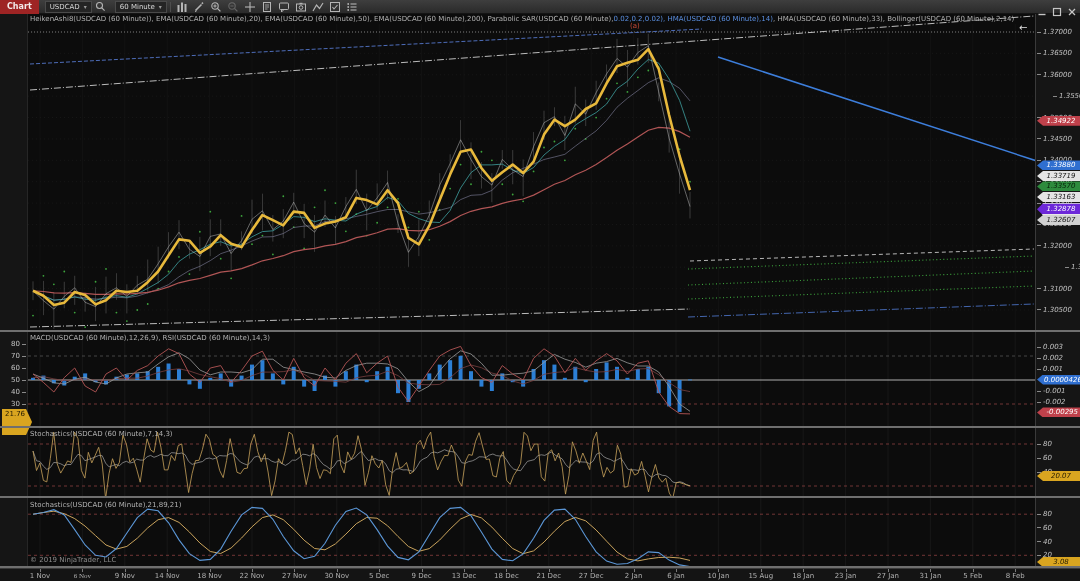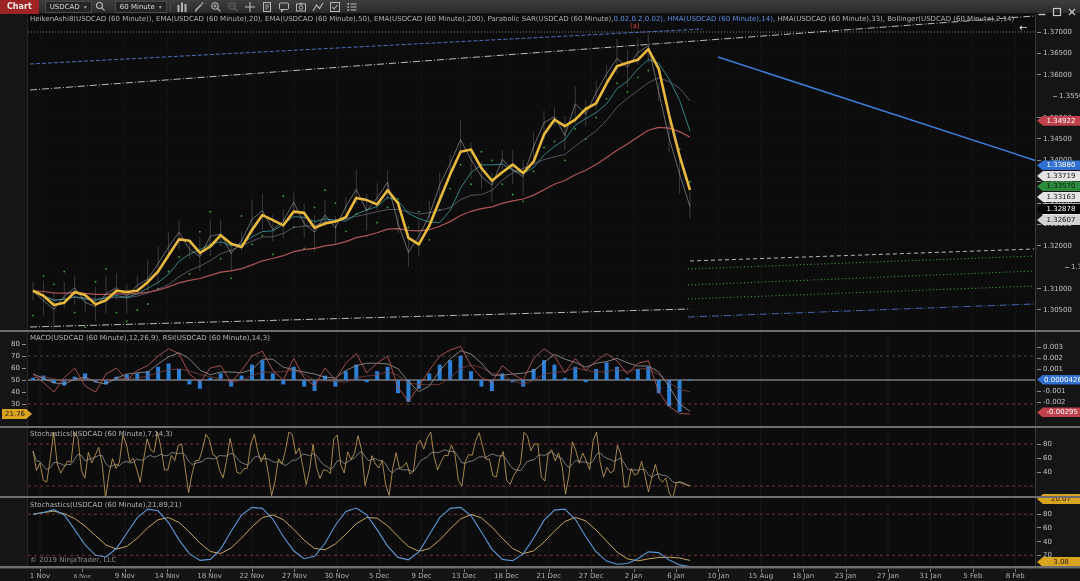--- a/index.html
+++ b/index.html
@@ -15,38 +15,38 @@
     height:10px;padding:0 4px;margin-left:6px;color:#d8d8d8;font-size:7px;white-space:nowrap;}
   .chev{font-size:6px;color:#9a9a9a;line-height:10px;}
   .tb-icon{width:15px;height:12px;display:flex;align-items:center;justify-content:center;margin:0 1px;}
   .tb-icon.disabled{opacity:.38;}
   .tb-sep{width:1px;height:10px;background:#4d4d4d;margin:0 3px;}
   .win-controls{position:absolute;right:3px;top:2px;display:flex;gap:5px;z-index:41;}
   
   .left-strip{position:absolute;left:0;top:14px;width:28px;height:554px;background:#151515;
     border-right:1px solid #262626;box-sizing:border-box;z-index:10;}
   .right-strip{position:absolute;left:1035px;top:14px;width:45px;height:554px;background:#151515;
-    border-left:1px solid #3a3a3a;box-sizing:border-box;z-index:10;}
+    border-left:1px solid #3a3a3a;box-sizing:border-box;z-index:10;font-style:italic;}
   .tick{position:absolute;left:1px;display:flex;align-items:center;height:8px;
     color:#c2c2c2;font-size:7px;white-space:nowrap;}
   .tick:before{content:"";display:inline-block;width:4px;height:1px;background:#8a8a8a;margin-right:2px;}
   .ltick{position:absolute;right:1px;display:flex;align-items:center;height:8px;
     color:#c2c2c2;font-size:7px;}
   .ltick:after{content:"";display:inline-block;width:4px;height:1px;background:#8a8a8a;margin-left:2px;}
   .badge{position:absolute;left:1px;height:10px;line-height:10px;font-size:7px;
     padding:0 2px 0 7px;clip-path:polygon(0 50%,6px 0,100% 0,100% 100%,6px 100%);
     min-width:34px;text-align:center;z-index:12;}
   .lbadge{position:absolute;left:2px;height:10px;line-height:10px;font-size:7px;
-    padding:0 7px 0 3px;clip-path:polygon(0 0,calc(100% - 6px) 0,100% 50%,calc(100% - 6px) 100%,0 100%);
+    padding:0 7px 16px 3px;clip-path:polygon(0 0,calc(100% - 6px) 0,100% 50%,calc(100% - 6px) 100%,0 100%);
     min-width:20px;text-align:center;z-index:12;}
   .b-red{background:#bf414b;color:#fff;}
   .b-blue{background:#2f6fd0;color:#fff;}
   .b-white{background:#e4e4e4;color:#151515;}
   .b-green{background:#2e8b3d;color:#062009;}
-  .b-black{background:#000000;color:#fff;border-top:1px solid #e8e8e8;border-bottom:1px solid #e8e8e8;}
+  .b-black{background:#6d28d9;color:#fff;border-top:1px solid #e8e8e8;border-bottom:1px solid #e8e8e8;}
   .b-gray{background:#d2d2d2;color:#151515;}
   .b-yellow{background:#d9a520;color:#231a00;}
   
   .panel-svg{position:absolute;z-index:5;}
   .panel-label{position:absolute;left:30px;font-size:7px;color:#b2b2b2;white-space:nowrap;z-index:20;
     max-width:990px;overflow:hidden;}
   .hl{color:#5b8fe0;border-bottom:1px dotted #4a7fd4;}
   .sep{position:absolute;left:0;width:1080px;height:2px;background:#6f6f6f;z-index:15;}
   .xaxis{position:absolute;left:0;top:568px;width:1080px;height:13px;background:#141414;
     border-top:1px solid #3a3a3a;box-sizing:border-box;z-index:10;}
@@ -207,21 +207,21 @@
       <div class="tick" style="top: 537.3px;">20</div>
       <div class="badge b-red" style="top: 101.874px;">1.34922</div>
       <div class="badge b-blue" style="top: 146.439px;">1.33880</div>
       <div class="badge b-white" style="top: 156.939px;">1.33719</div>
       <div class="badge b-green" style="top: 167.439px;">1.33570</div>
       <div class="badge b-white" style="top: 177.939px;">1.33163</div>
       <div class="badge b-black" style="top: 189.294px;">1.32878</div>
       <div class="badge b-gray" style="top: 200.884px;">1.32607</div>
       <div class="badge b-blue" style="top: 360.531px;">0.0000426</div>
       <div class="badge b-red" style="top: 393.45px; text-align: right;">-0.00295</div>
-      <div class="badge b-yellow" style="top: 480px;">20.07</div>
+      <div class="badge b-yellow" style="top: 457px;">20.07</div>
       <div class="badge b-yellow" style="top: 543px;">3.08</div>
     </div>
 
   <div class="panel-label" style="top:15px"><span>HeikenAshi8(USDCAD (60 Minute)), EMA(USDCAD (60 Minute),20), EMA(USDCAD (60 Minute),50), EMA(USDCAD (60 Minute),200), Parabolic SAR(USDCAD (60 Minute),</span><span class="hl">0.02,0.2,0.02), HMA(USDCAD (60 Minute),14)</span><span>, HMA(USDCAD (60 Minute),33), Bollinger(USDCAD (60 Minute),2,14)</span></div>
   <div class="panel-label" style="top:334px">MACD(USDCAD (60 Minute),12,26,9), RSI(USDCAD (60 Minute),14,3)</div>
   <div class="panel-label" style="top:430px">Stochastics(USDCAD (60 Minute),7,14,3)</div>
   <div class="panel-label" style="top:501px">Stochastics(USDCAD (60 Minute),21,89,21)</div>
 
   <div class="annot-a" style="left:630px;top:22px">(a)</div>
   <div class="scroll-arrow" style="left:1019px;top:23px">←</div>

